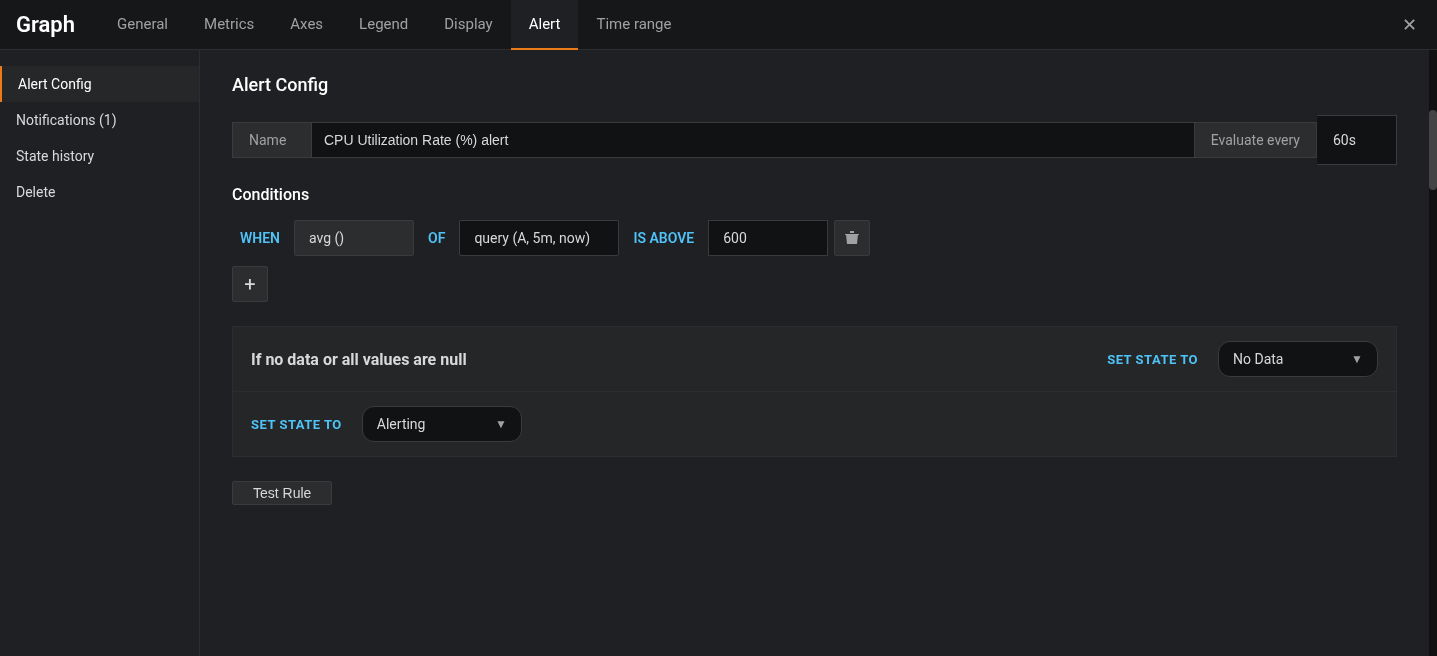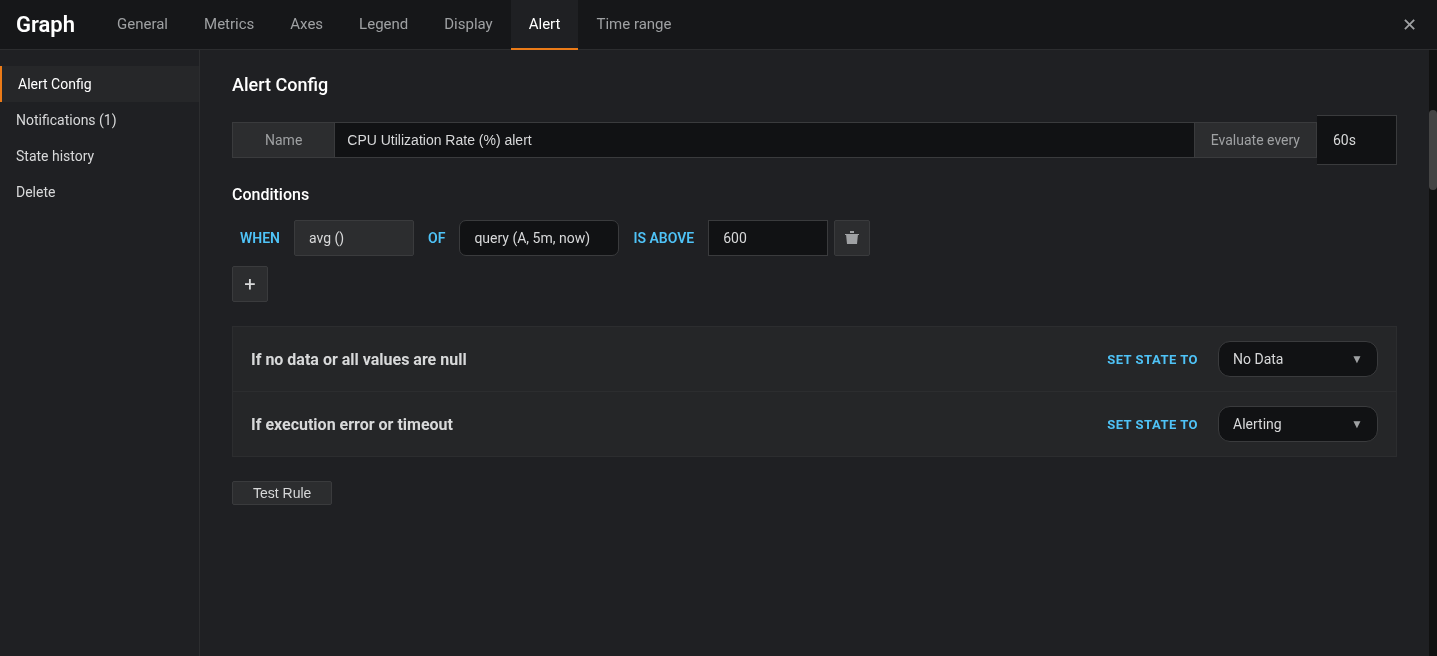--- a/index.html
+++ b/index.html
@@ -126,21 +126,21 @@
     .form-row {
       display: flex;
       align-items: center;
       margin-bottom: 16px;
       gap: 0;
     }
 
     .field-label {
       background: #2c2d2f;
       color: #9fa1a3;
-      padding: 8px 32px;
+      padding: 8px 16px;
       border: 1px solid #3a3b3d;
       font-size: 14px;
       height: 36px;
       display: flex;
       align-items: center;
       min-width: 80px;
     }
 
     .field-input {
       background: #111214;
@@ -217,21 +217,21 @@
 
     .cond-box-dark {
       background: #111214;
       border: 1px solid #3a3b3d;
       color: #d8d9da;
       padding: 8px 14px;
       font-size: 14px;
       height: 36px;
       display: flex;
       align-items: center;
-      border-radius: 7px;
+      border-radius: 2px;
     }
 
     .cond-value {
       background: #111214;
       border: 1px solid #3a3b3d;
       color: #d8d9da;
       padding: 8px 14px;
       font-size: 14px;
       height: 36px;
       display: flex;
@@ -423,21 +423,20 @@
       <div class="state-row">
         <span class="state-text">If no data or all values are null</span>
         <span class="state-cta">SET STATE TO</span>
         <div class="state-select">
           <span>No Data</span>
           <span class="arrow">▼</span>
         </div>
       </div>
 
       <div class="state-row">
-        <span class="state-text">If execution error or timeout</span>
         <span class="state-cta">SET STATE TO</span>
         <div class="state-select">
           <span>Alerting</span>
           <span class="arrow">▼</span>
         </div>
       </div>
 
     </div>
 
     

